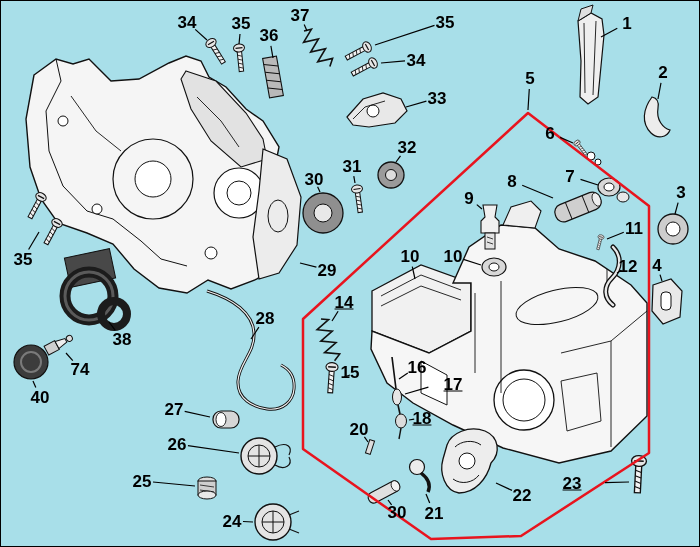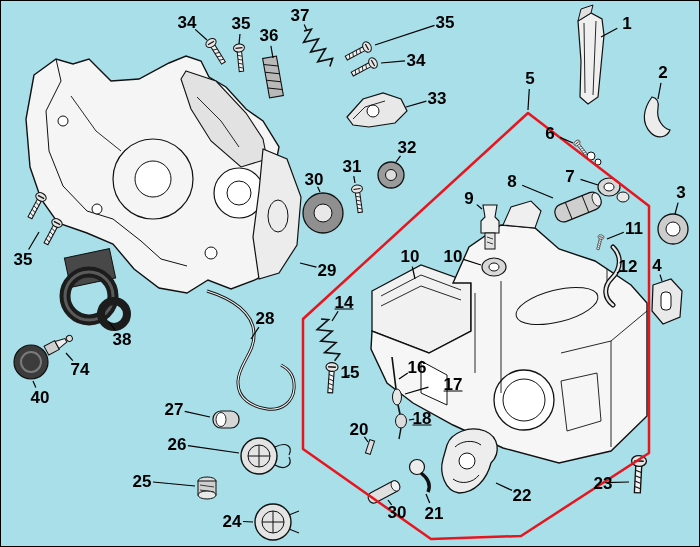--- a/index.html
+++ b/index.html
@@ -295,21 +295,21 @@
       <div class="part-label" style="left: 409px; top: 255px;">10</div>
       <div class="part-label" style="left: 343px; top: 301px; text-decoration: underline;">14</div>
       <div class="part-label" style="left: 349px; top: 371px;">15</div>
       <div class="part-label" style="left: 416px; top: 366px;">16</div>
       <div class="part-label" style="left: 452px; top: 383px; text-decoration: underline;">17</div>
       <div class="part-label" style="left: 421px; top: 417px; text-decoration: underline;">18</div>
       <div class="part-label" style="left: 358px; top: 428px;">20</div>
       <div class="part-label" style="left: 396px; top: 511px;">30</div>
       <div class="part-label" style="left: 433px; top: 512px;">21</div>
       <div class="part-label" style="left: 521px; top: 494px;">22</div>
-      <div class="part-label" style="left: 602px; top: 482px;">23</div>
+      <div class="part-label" style="left: 571px; top: 482px; text-decoration: underline;">23</div>
       <div class="part-label" style="left: 231px; top: 520px; text-align: right;">24</div>
       <div class="part-label" style="left: 141px; top: 480px;">25</div>
       <div class="part-label" style="left: 176px; top: 443px;">26</div>
       <div class="part-label" style="left: 173px; top: 408px;">27</div>
       <div class="part-label" style="left: 264px; top: 317px;">28</div>
       <div class="part-label" style="left: 326px; top: 269px; text-align: center;">29</div>
       <div class="part-label" style="left: 313px; top: 178px;">30</div>
       <div class="part-label" style="left: 351px; top: 165px;">31</div>
       <div class="part-label" style="left: 406px; top: 146px;">32</div>
       <div class="part-label" style="left: 436px; top: 97px;">33</div>

